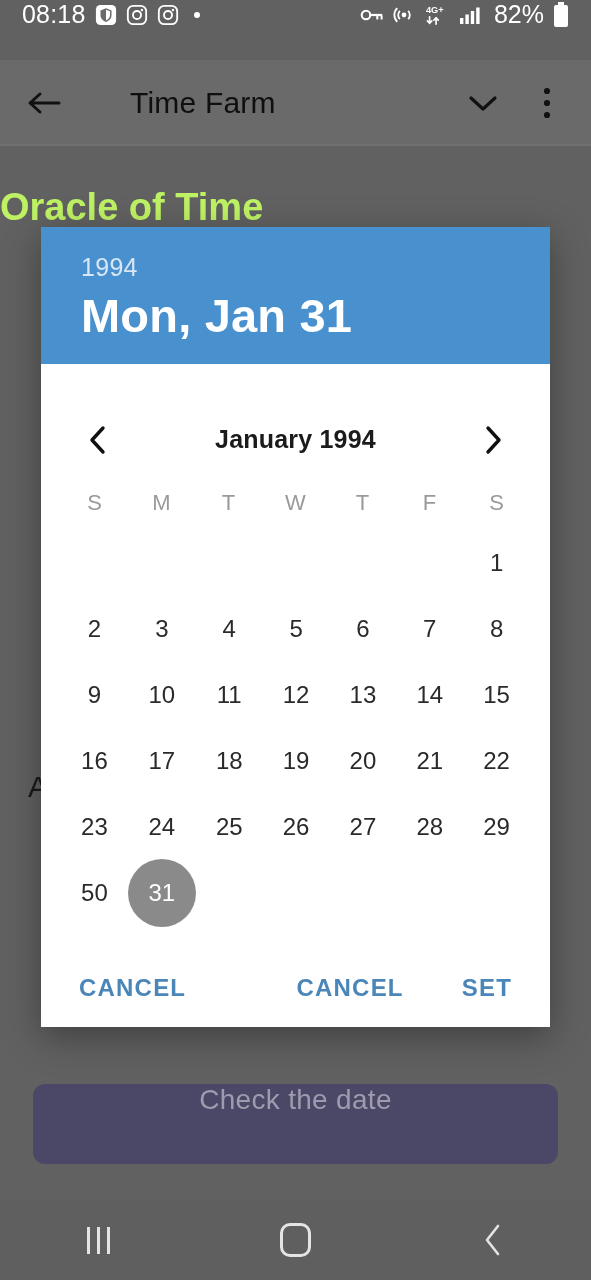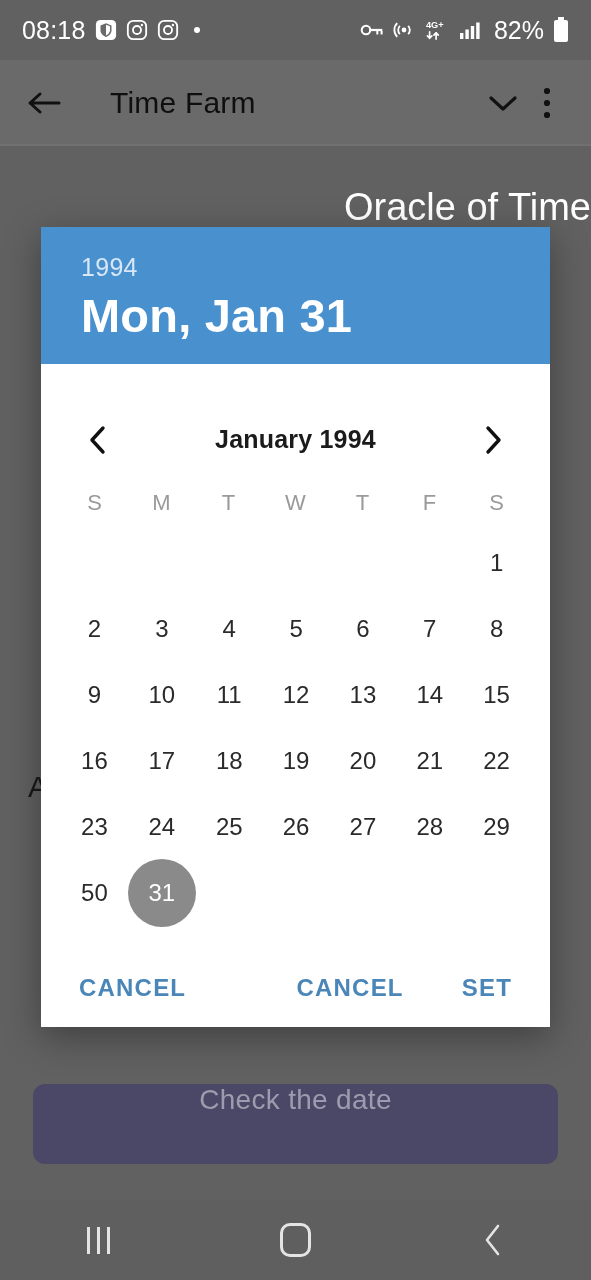--- a/index.html
+++ b/index.html
@@ -10,49 +10,50 @@
     overflow:hidden;
   }
   #screen { position:relative; width:591px; height:1280px; background:#616161; }
 
   
   #app-layer { position:absolute; inset:0; }
 
   
   .statusbar {
     position:absolute; top:0; left:0; right:0; height:60px;
-    display:flex; align-items:center; justify-content:space-between;
+    display:flex; align-items:flex-start; justify-content:space-between;
     padding:0 22px;
     color:#ffffff;
   }
   .sb-left { display:flex; align-items:center; gap:9px; }
   .sb-clock { font-size:25px; letter-spacing:.2px; color:#fff; }
   .sb-right { display:flex; align-items:center; gap:9px; }
   .ic { display:inline-block; line-height:0; }
   .sb-battery-text { font-size:25px; color:#fff; margin-left:2px; }
   .dot-small { width:6px; height:6px; border-radius:50%; background:#fff; display:inline-block; margin-left:6px; }
 
   
   .appbar {
     position:absolute; top:60px; left:0; right:0; height:85px;
     background:#6a6a6a;
     display:flex; align-items:center;
     padding:0 22px;
+    gap:20px;
   }
   .appbar-title {
     font-size:30px; color:#0f0f0f; margin-left:44px; font-weight:400; letter-spacing:.2px;
   }
   .appbar-spacer { flex:1; }
   .appbar-action { width:44px; height:44px; display:flex; align-items:center; justify-content:center; }
   .appbar-sep { position:absolute; top:144px; left:0; right:0; height:2px; background:#707070; }
 
   
   .page-title {
-    position:absolute; top:186px; left:0; right:0; text-align:right;
-    font-size:38px; color:#ffffff; font-weight:400;
+    position:absolute; top:186px; left:0; right:0; text-align:left;
+    font-size:38px; color:#bef264; font-weight:700;
   }
   .page-partial-text {
     position:absolute; top:770px; left:28px;
     font-size:30px; color:#1a1a1a;
   }
   .cta-button {
     position:absolute; left:33px; top:1084px; width:525px; height:80px;
     background:#4b4767; border-radius:12px;
     display:flex; align-items:flex-start; justify-content:center;
     color:#9e9bae; font-size:28px; letter-spacing:.3px;

